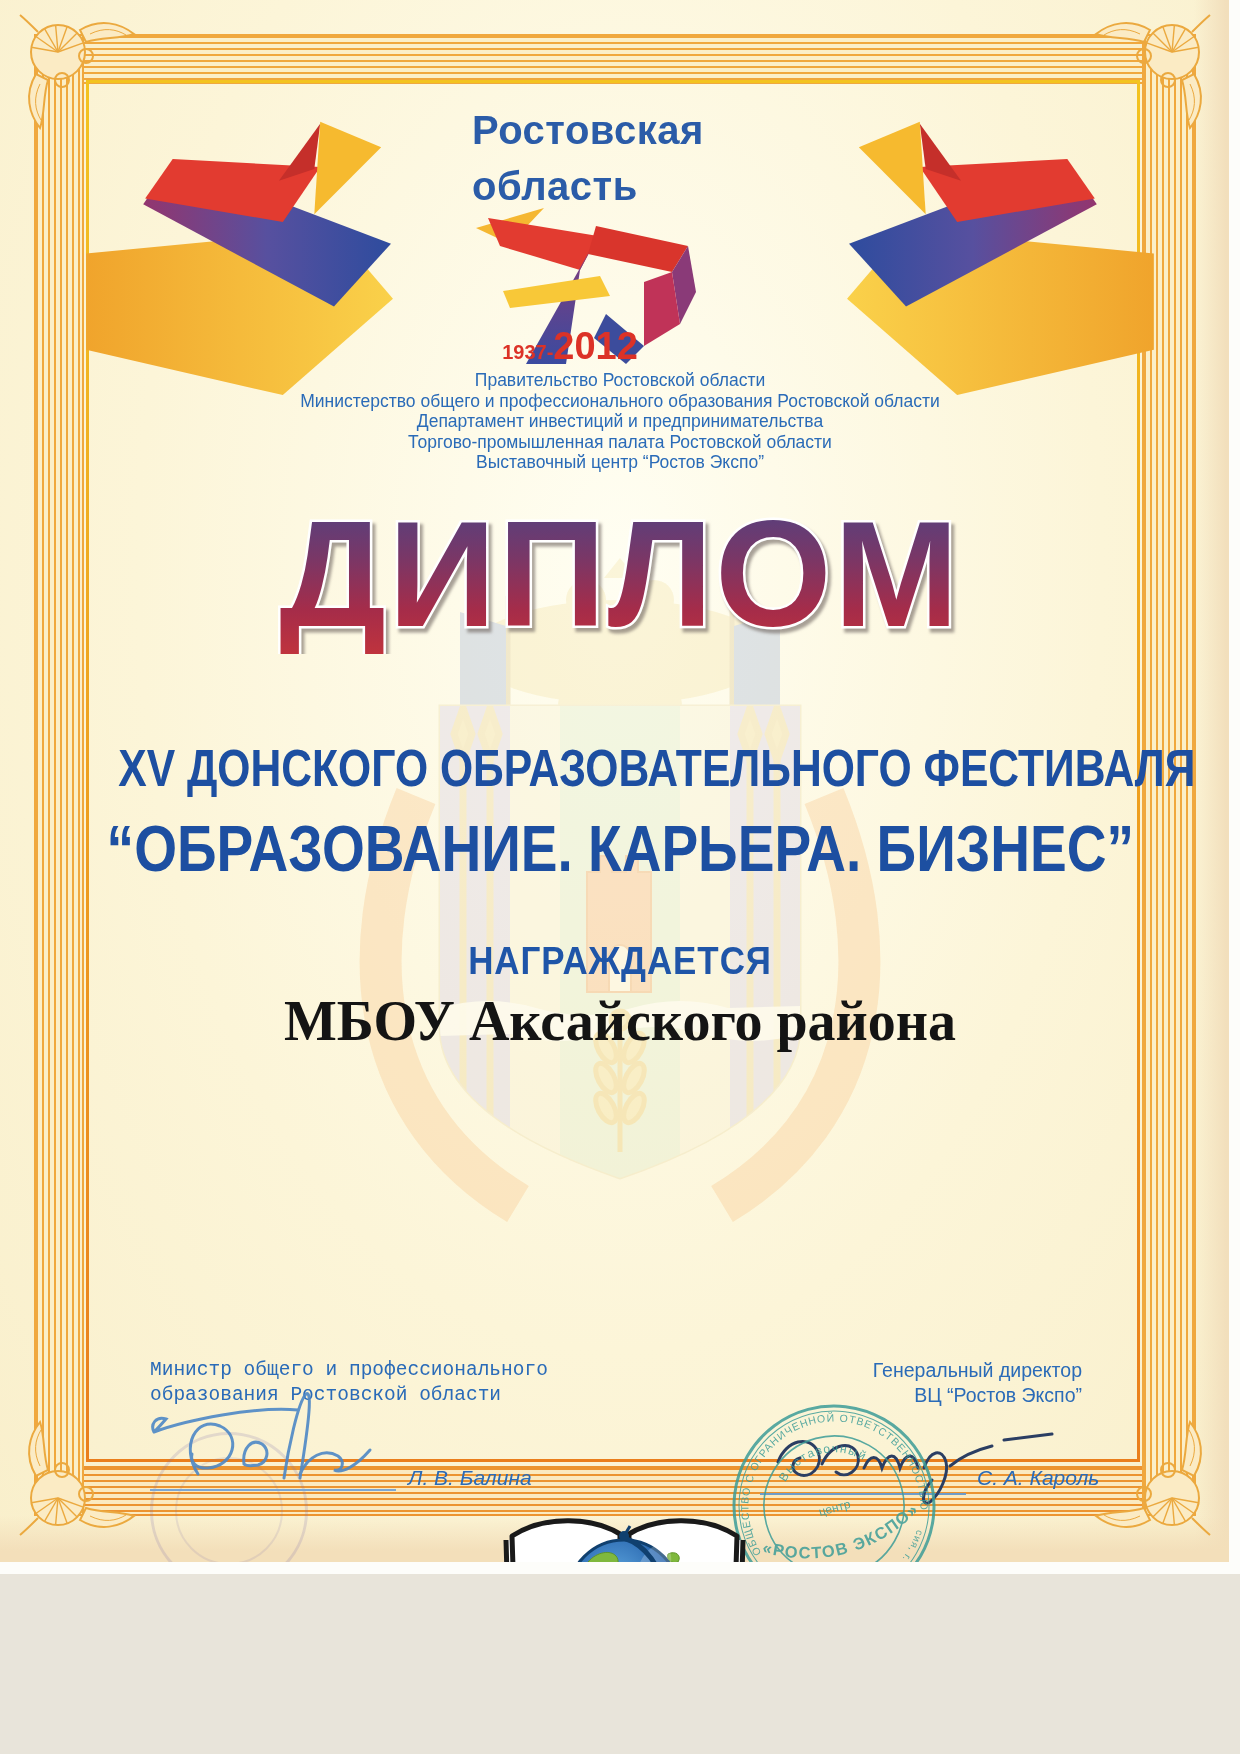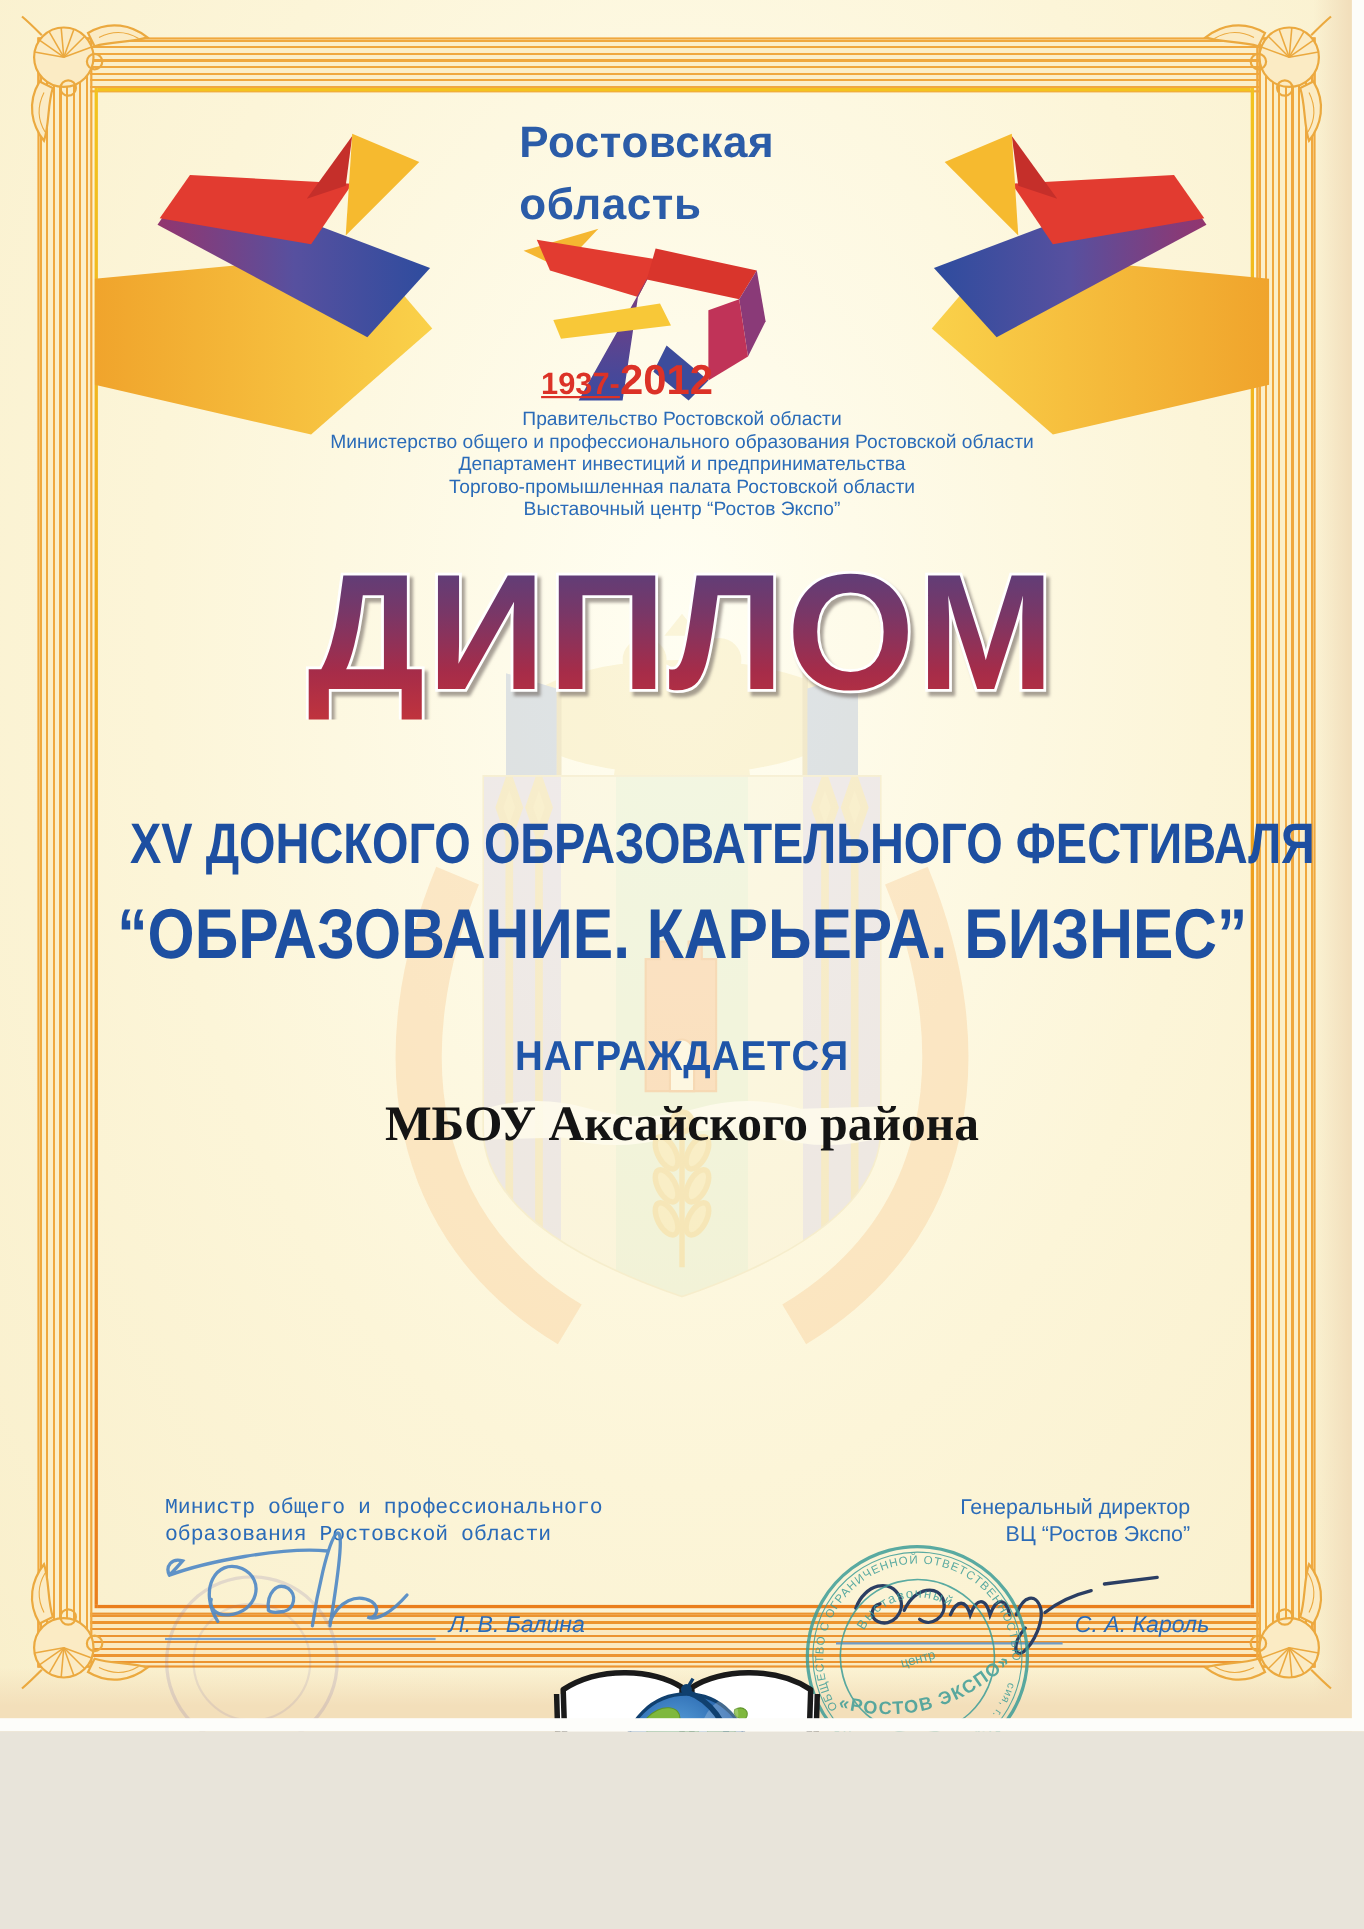--- a/index.html
+++ b/index.html
@@ -31,38 +31,38 @@
   .scan-bottom{position:absolute;left:0;right:0;bottom:0;height:12px;background:#FDFDFA;z-index:10;}
 
   
   .ribbon{position:absolute;top:104px;width:315px;height:295px;z-index:4;}
   .ribbon.left{left:86px;}
   .ribbon.right{right:86px;transform:scaleX(-1);}
   .region-name{position:absolute;left:472px;top:102px;z-index:5;color:#2B5CA8;
         font-size:40px;font-weight:700;line-height:56px;letter-spacing:.5px;}
   .logo75{position:absolute;left:448px;top:196px;width:250px;height:172px;z-index:5;}
   .years{position:absolute;left:430px;top:325px;width:280px;text-align:center;z-index:5;color:#DC3227;font-weight:700;}
-  .years .y1{font-size:28px;text-decoration:underline;}
+  .years .y1{font-size:20px;}
   .years .y2{font-size:38px;}
   .organizers{position:absolute;left:0;right:0;top:370px;text-align:center;z-index:5;
         color:#2A6BB8;font-size:17.5px;line-height:20.6px;font-weight:400;}
 
   
   .diplom{position:absolute;left:240px;top:486px;width:760px;height:168px;z-index:5;}
   .diplom text{font-family:"Liberation Sans",sans-serif;font-weight:800;font-size:150px;letter-spacing:2px;
         fill:url(#gradDip);stroke:#FFFFFF;stroke-width:5px;paint-order:stroke;}
   .center-line{position:absolute;left:0;right:0;text-align:center;z-index:5;color:#1D4FA1;margin-top:36px;}
   .fest-line{top:702px;}
   .fest-line span{display:inline-block;transform:scaleX(.82);font-size:52px;font-weight:800;white-space:nowrap;}
   .fest-name{top:776px;}
   .fest-name span{display:inline-block;transform:scaleX(.86);font-size:64px;font-weight:800;white-space:nowrap;}
   .award-word{top:904px;color:#1F55A8;}
   .award-word span{display:inline-block;transform:scaleX(.92);font-size:38px;font-weight:800;letter-spacing:1px;}
   .awardee{position:absolute;left:0;right:0;top:994px;text-align:center;z-index:5;
-        font-family:"Liberation Serif",serif;font-weight:700;font-size:45px;line-height:55px;color:#141414;}
+        font-family:"Liberation Serif",serif;font-weight:700;font-size:56px;line-height:55px;color:#141414;}
 
   .arms{position:absolute;left:298px;top:556px;width:644px;height:724px;z-index:1;opacity:.6;}
 
   
   .sig-title{position:absolute;z-index:5;color:#2A6BB8;font-size:19.5px;line-height:25px;font-weight:500;}
   .sig-title.left{left:150px;top:1358px;text-align:left;font-family:Liberation Mono, monospace;}
   .sig-title.right{left:770px;top:1358px;width:312px;text-align:right;}
   .sig-name{position:absolute;z-index:8;color:#2A6BB8;font-size:21px;font-weight:500;font-style:italic;}
   .name-left{left:408px;top:1466px;}
   .name-right{left:977px;top:1466px;}

